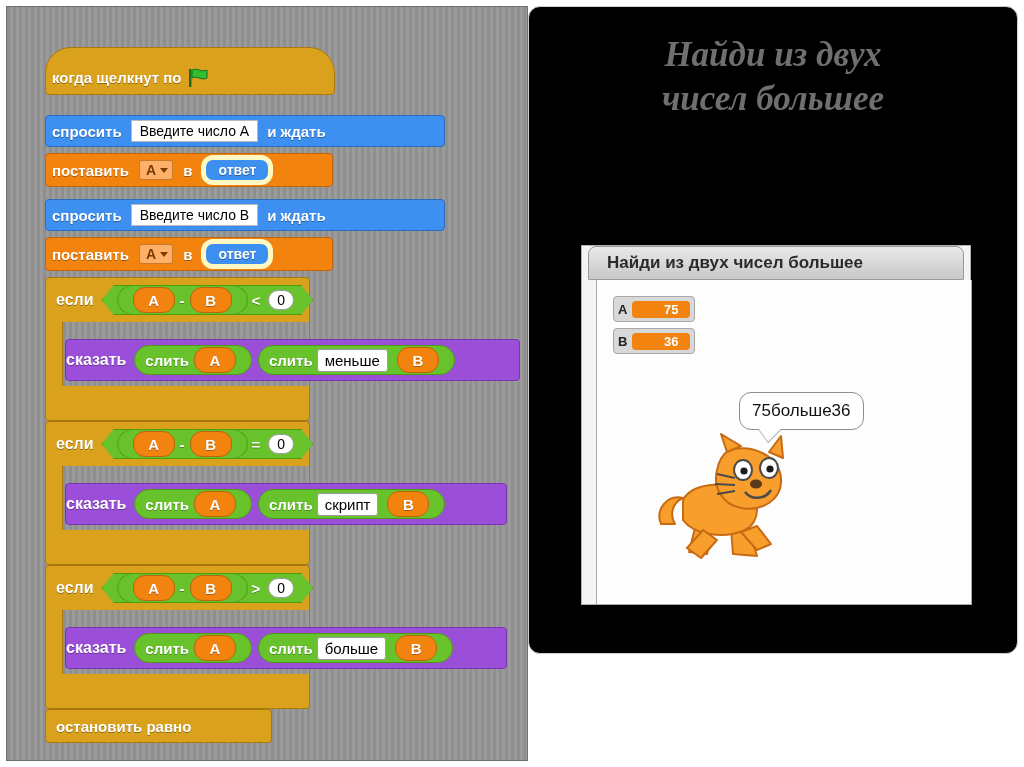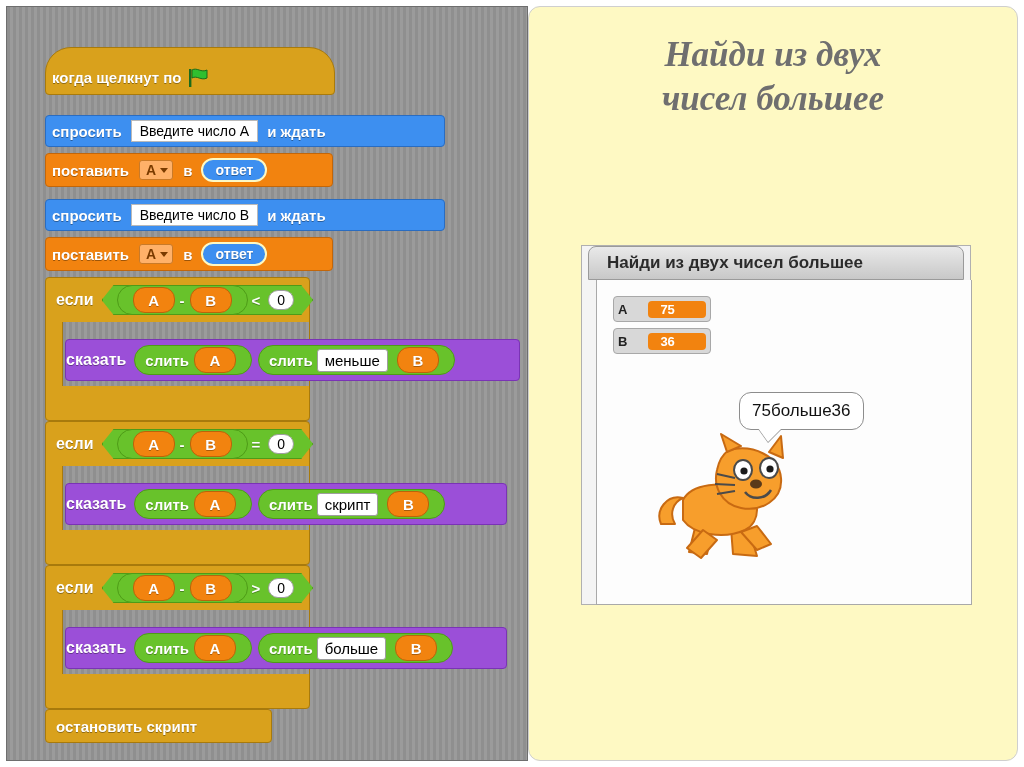--- a/index.html
+++ b/index.html
@@ -100,21 +100,21 @@
     gap: 4px;
   }
   .dropdown .caret {
     width: 0; height: 0;
     border-left: 4px solid transparent;
     border-right: 4px solid transparent;
     border-top: 5px solid #7a3b00;
   }
   .reporter-blue {
     background: #3d8ff0;
-    border: 2px solid #fef9c3;
+    border: 5px solid #fef9c3;
     border-radius: 12px;
     padding: 2px 12px;
     font-size: 14px;
     margin: 0 3px;
   }
 
   
   .cblock {
     position: absolute;
     background: #d9a11c;
@@ -219,22 +219,22 @@
     display: flex; align-items: center;
     color: #fff; font-weight: bold; font-size: 15px;
     padding-left: 10px;
     text-shadow: 0 1px 0 rgba(0,0,0,.35);
   }
 
   
   .right {
     position: absolute;
     left: 528px; top: 6px;
-    width: 490px; height: 755px;
-    background: #fef9c3;
+    width: 490px; height: 648px;
+    background: #000000;
     border: 1px solid #cfcfcf;
     border-radius: 12px;
     box-sizing: border-box;
     padding-left: 44px;
   }
   .title {
     position: absolute;
     left: 0; top: 26px;
     width: 100%;
     text-align: center;
@@ -291,22 +291,21 @@
   }
   .watcher .wname { font-size: 13px; font-weight: bold; color:#222; }
   .watcher .wval {
     background: #f2830f;
     color: #fff;
     font-size: 13px;
     font-weight: bold;
     border-radius: 4px;
     padding: 1px 12px;
     min-width: 34px;
-    text-align: left;
-    margin-left: 16px;
+    text-align: right;
   }
   .bubble {
     position: absolute;
     left: 142px; top: 112px;
     background: #ffffff;
     border: 1px solid #8d8d8d;
     border-radius: 12px;
     padding: 8px 12px;
     font-size: 17px;
     color: #111;
@@ -455,21 +454,21 @@
         <span class="var-orange">А</span>
       </span>
       <span class="oval-green" style="margin-left:6px">
         <span>слить</span>
         <span class="textslot">больше</span>
         <span class="var-orange">В</span>
       </span>
     </div>
 
     <div class="stopblk">
-      <span>остановить скрипт</span>
+      <span>остановить равно</span>
     </div>
   </div>
 
   <div class="right">
 
     <div class="title">
       <div>Найди из двух</div>
       <div>чисел большее</div>
     </div>
 

